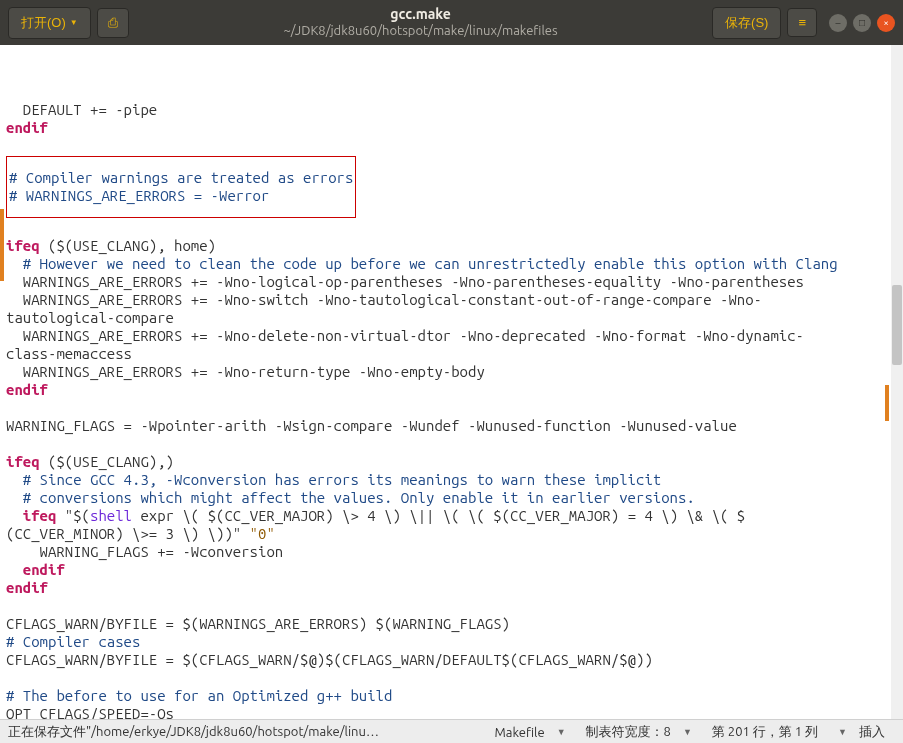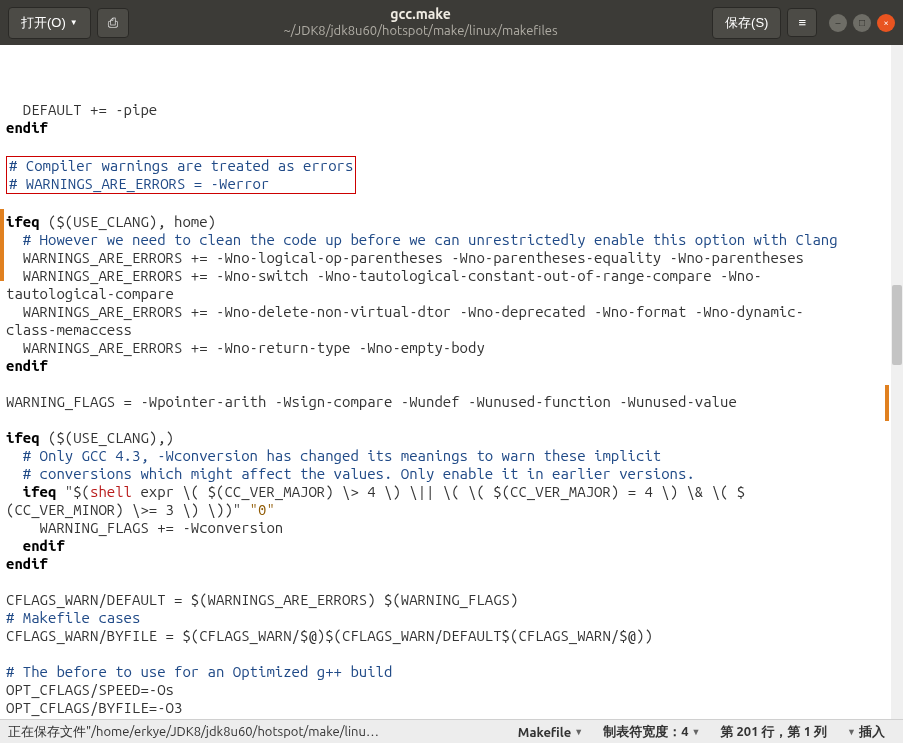--- a/index.html
+++ b/index.html
@@ -18,21 +18,21 @@
   height: 45px;
   display: flex;
   align-items: center;
   padding: 0 8px;
   gap: 6px;
 }
 .tb-btn {
   background: #4c4b46;
   border: 1px solid #2a2926;
   border-radius: 4px;
-  color: #ffffff;
+  color: #eab308;
   padding: 6px 12px;
   font-size: 13px;
   display: flex;
   align-items: center;
   gap: 4px;
   cursor: pointer;
 }
 .tb-btn.icon-only { padding: 6px 10px; }
 .tb-title-group {
   flex: 1;
@@ -69,27 +69,27 @@
   background: #f0f0f0;
 }
 .scrollbar-thumb {
   position: absolute;
   right: 1px;
   width: 10px;
   background: #c4c4c4;
   border-radius: 2px;
 }
 .hl-comment { color: #204a87; }
-.hl-keyword { color: #000000; font-weight: bold; }
-.hl-func { color: #b91c1c; }
+.hl-keyword { color: #be185d; font-weight: bold; }
+.hl-func { color: #6d28d9; }
 .hl-brown { color: #8f5902; }
 .red-box {
   border: 1px solid #cc0000;
   display: inline-block;
-  padding: 0 2px;
+  padding: 12px 2px;
   margin: 1px 0;
 }
 .orange-strip-left {
   position: absolute;
   left: 0;
   width: 4px;
   background: #e08020;
 }
 .strip1 { top: 164px; height: 72px; }
 .orange-strip-right {
@@ -103,21 +103,21 @@
   background: #ededed;
   border-top: 1px solid #d0d0d0;
   height: 24px;
   display: flex;
   align-items: center;
   font-size: 13px;
   color: #333;
   padding: 0 8px;
 }
 .sb-left { flex: 1; overflow: hidden; text-overflow: ellipsis; white-space: nowrap; }
-.sb-item { padding: 0 10px; display: flex; align-items: center; gap: 3px; font-weight: bold; }
+.sb-item { padding: 0 10px; display: flex; align-items: center; gap: 12px; }
 .sb-chev { font-size: 9px; color: #666; }
 </style>
 </head>
 <body>
 
 <div class="titlebar">
   <button class="tb-btn">
     <span>打开(O)</span>
     <span class="chevron-down">▼</span>
   </button>
@@ -156,51 +156,51 @@
 <span>  WARNINGS_ARE_ERRORS += -Wno-switch -Wno-tautological-constant-out-of-range-compare -Wno-</span>
 <span>tautological-compare</span>
 <span>  WARNINGS_ARE_ERRORS += -Wno-delete-non-virtual-dtor -Wno-deprecated -Wno-format -Wno-dynamic-</span>
 <span>class-memaccess</span>
 <span>  WARNINGS_ARE_ERRORS += -Wno-return-type -Wno-empty-body</span>
 <span class="hl-keyword">endif</span>
 
 <span>WARNING_FLAGS = -Wpointer-arith -Wsign-compare -Wundef -Wunused-function -Wunused-value</span>
 
 <span class="hl-keyword">ifeq</span><span> ($(USE_CLANG),)</span>
-<span class="hl-comment">  # Only GCC 4.3, -Wconversion has changed its meanings to warn these implicit</span>
+<span class="hl-comment">  # Since GCC 4.3, -Wconversion has errors its meanings to warn these implicit</span>
 <span class="hl-comment">  # conversions which might affect the values. Only enable it in earlier versions.</span>
 <span class="hl-keyword">  ifeq</span><span> "$(</span><span class="hl-func">shell</span><span> expr \( $(CC_VER_MAJOR) \&gt; 4 \) \|| \( \( $(CC_VER_MAJOR) = 4 \) \&amp; \( $</span>
 <span>(CC_VER_MINOR) \&gt;= 3 \) \))" </span><span class="hl-brown">"0"</span>
 <span>    WARNING_FLAGS += -Wconversion</span>
 <span class="hl-keyword">  endif</span>
 <span class="hl-keyword">endif</span>
 
-<span>CFLAGS_WARN/DEFAULT = $(WARNINGS_ARE_ERRORS) $(WARNING_FLAGS)</span>
-<span class="hl-comment"># Makefile cases</span>
+<span>CFLAGS_WARN/BYFILE = $(WARNINGS_ARE_ERRORS) $(WARNING_FLAGS)</span>
+<span class="hl-comment"># Compiler cases</span>
 <span>CFLAGS_WARN/BYFILE = $(CFLAGS_WARN/$@)$(CFLAGS_WARN/DEFAULT$(CFLAGS_WARN/$@))</span>
 
 <span class="hl-comment"># The before to use for an Optimized g++ build</span>
 <span>OPT_CFLAGS/SPEED=-Os</span>
 <span>OPT_CFLAGS/BYFILE=-O3</span>
 
 
 
 <div class="scrollbar-right">
   <div class="scrollbar-thumb" style="top:240px;height:80px"></div>
 </div>
 </div>
 
 <div class="statusbar">
   <div class="sb-left">正在保存文件"/home/erkye/JDK8/jdk8u60/hotspot/make/linu…</div>
   <div class="sb-item">
     <span>Makefile</span>
     <span class="sb-chev">▼</span>
   </div>
   <div class="sb-item">
-    <span>制表符宽度：4</span>
+    <span>制表符宽度：8</span>
     <span class="sb-chev">▼</span>
   </div>
   <div class="sb-item">
     <span>第 201 行，第 1 列</span>
   </div>
   <div class="sb-item">
     <span class="sb-chev">▼</span>
     <span>插入</span>
   </div>
 </div>

